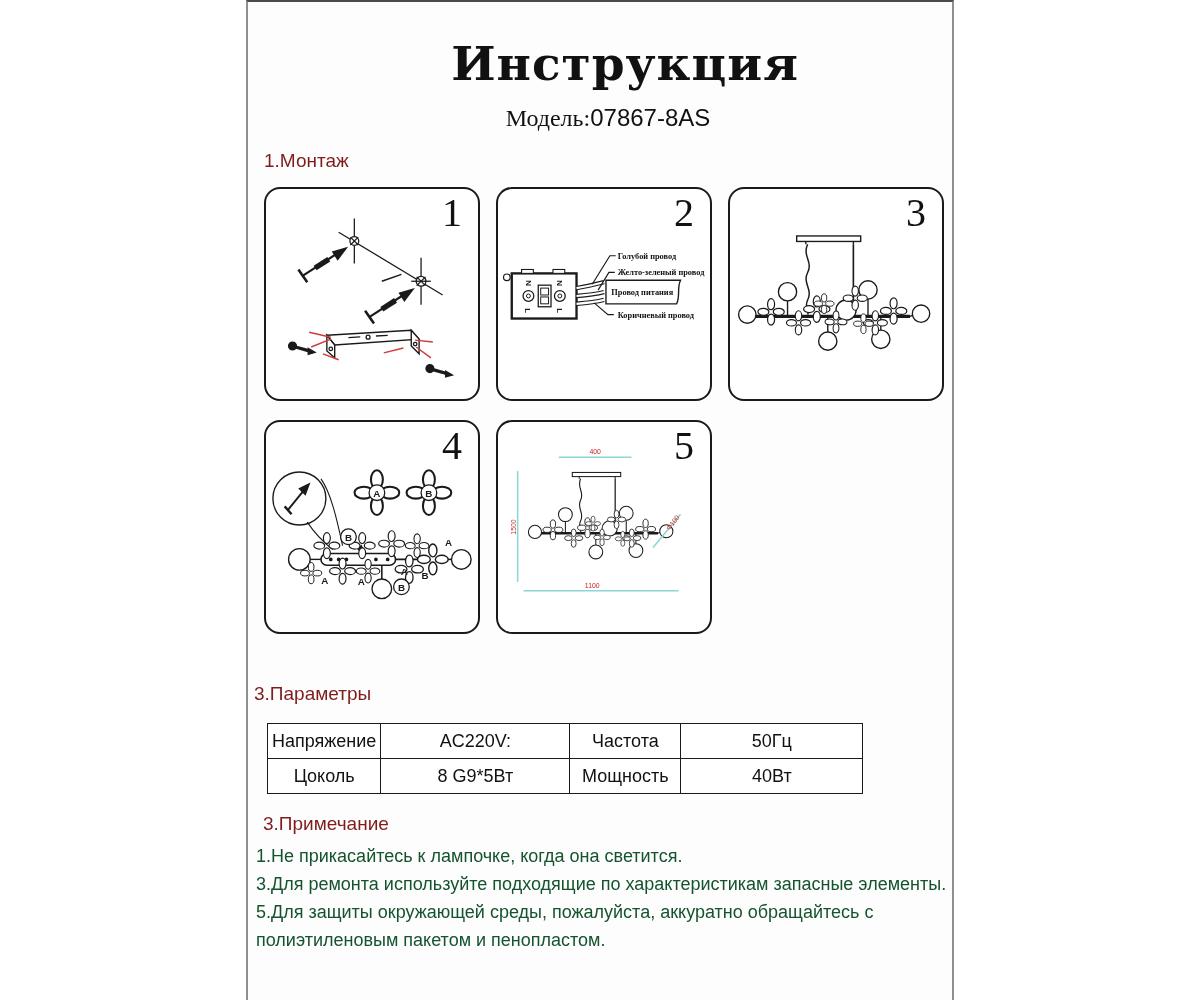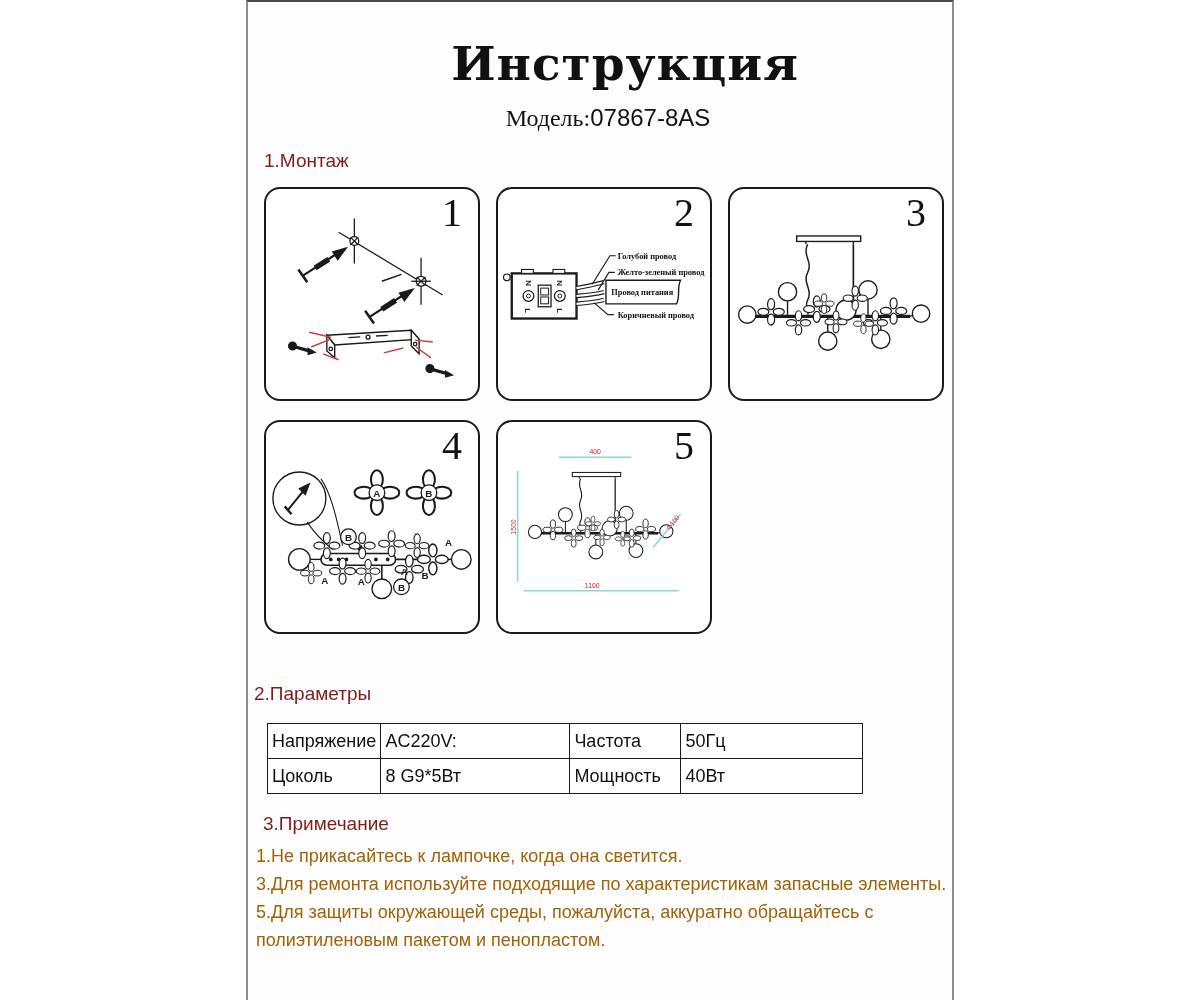--- a/index.html
+++ b/index.html
@@ -22,24 +22,24 @@
   #panel1{left:16px;top:185px;} #panel2{left:248px;top:185px;} #panel3{left:480px;top:185px;}
   #panel4{left:16px;top:418px;} #panel5{left:248px;top:418px;}
   .panel-num{position:absolute;top:2px;right:16px;font-family:"Liberation Serif",serif;
              font-size:40px;color:#111;line-height:1.1;}
   .art{position:absolute;left:0;top:0;width:212px;height:210px;}
   .wl{font:bold 8.5px "Liberation Serif",serif;fill:#111;}
   .nl{font:bold 8px "Liberation Sans",sans-serif;fill:#1a1a1a;text-anchor:middle;}
   .pl{font:bold 10px "Liberation Sans",sans-serif;fill:#1a1a1a;text-anchor:middle;}
   .dim{font:7px "Liberation Sans",sans-serif;fill:#cc2222;text-anchor:middle;}
   table.params{position:absolute;left:19px;top:721px;border-collapse:collapse;background:#fff;}
-  table.params td{border:1.6px solid #1a1a1a;font-size:18px;text-align:left;height:34px;padding:0 4px;margin-left:41px;}
+  table.params td{border:1.6px solid #1a1a1a;font-size:18px;text-align:center;height:34px;padding:0 4px;margin-left:41px;}
   td.c0{width:104px;} td.c1{width:180px;} td.c2{width:102px;} td.c3{width:173px;}
   .notes{position:absolute;left:8px;top:840px;width:694px;}
-  .note{font-size:18px;line-height:28px;color:#a16207;}
+  .note{font-size:18px;line-height:28px;color:#14532d;}
 </style>
 </head>
 <body>
 
 <svg width="0" height="0" style="position:absolute" aria-hidden="true">
   <defs>
     <g id="petal">
       <ellipse cx="0" cy="-7" rx="3.2" ry="5" fill="#fff" stroke="#1a1a1a" stroke-width="1.1"></ellipse>
       <ellipse cx="7" cy="0" rx="5" ry="3.2" fill="#fff" stroke="#1a1a1a" stroke-width="1.1"></ellipse>
       <ellipse cx="0" cy="7" rx="3.2" ry="5" fill="#fff" stroke="#1a1a1a" stroke-width="1.1"></ellipse>
@@ -250,21 +250,21 @@
         <line x1="158" y1="128" x2="186" y2="94"></line>
       </g>
       <text class="dim" x="99" y="33">400</text>
       <text class="dim" transform="rotate(-90 15 107)" x="15" y="110">1500</text>
       <text class="dim" x="96" y="169">1100</text>
       <text class="dim" transform="rotate(-52 180 104)" x="180" y="104">Φ100</text>
     </svg>
     <div class="panel-num">5</div>
   </div>
 
-  <div class="sec" id="sec-params">2.Параметры</div>
+  <div class="sec" id="sec-params">3.Параметры</div>
 
   <table class="params">
     <tbody>
         <tr>
       <td class="c0">Напряжение</td>
       <td class="c1">AC220V:</td>
       <td class="c2">Частота</td>
       <td class="c3">50Гц</td>
     </tr>
     <tr>

